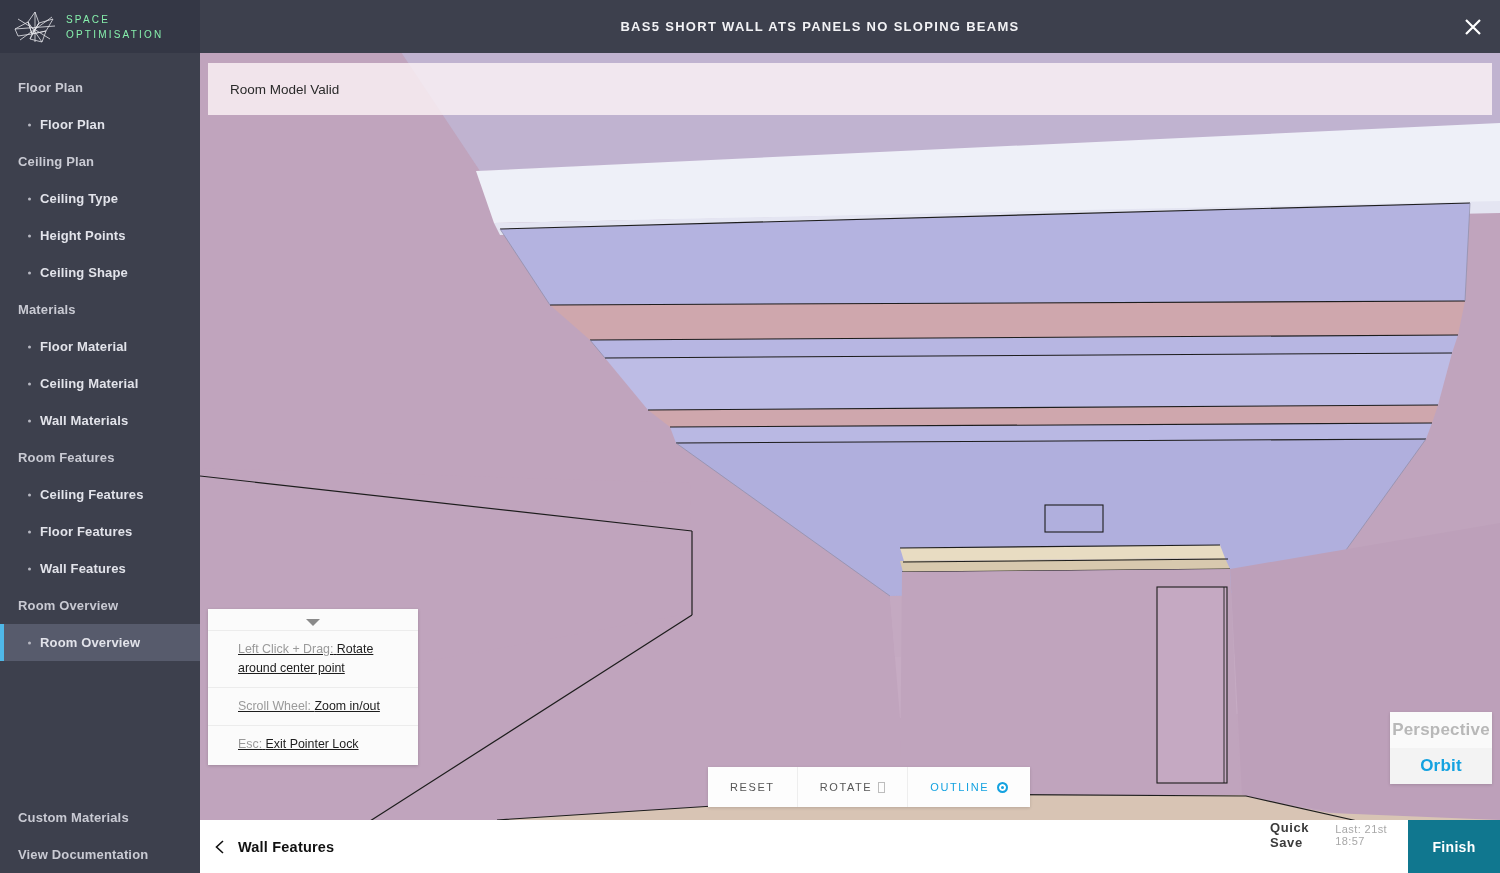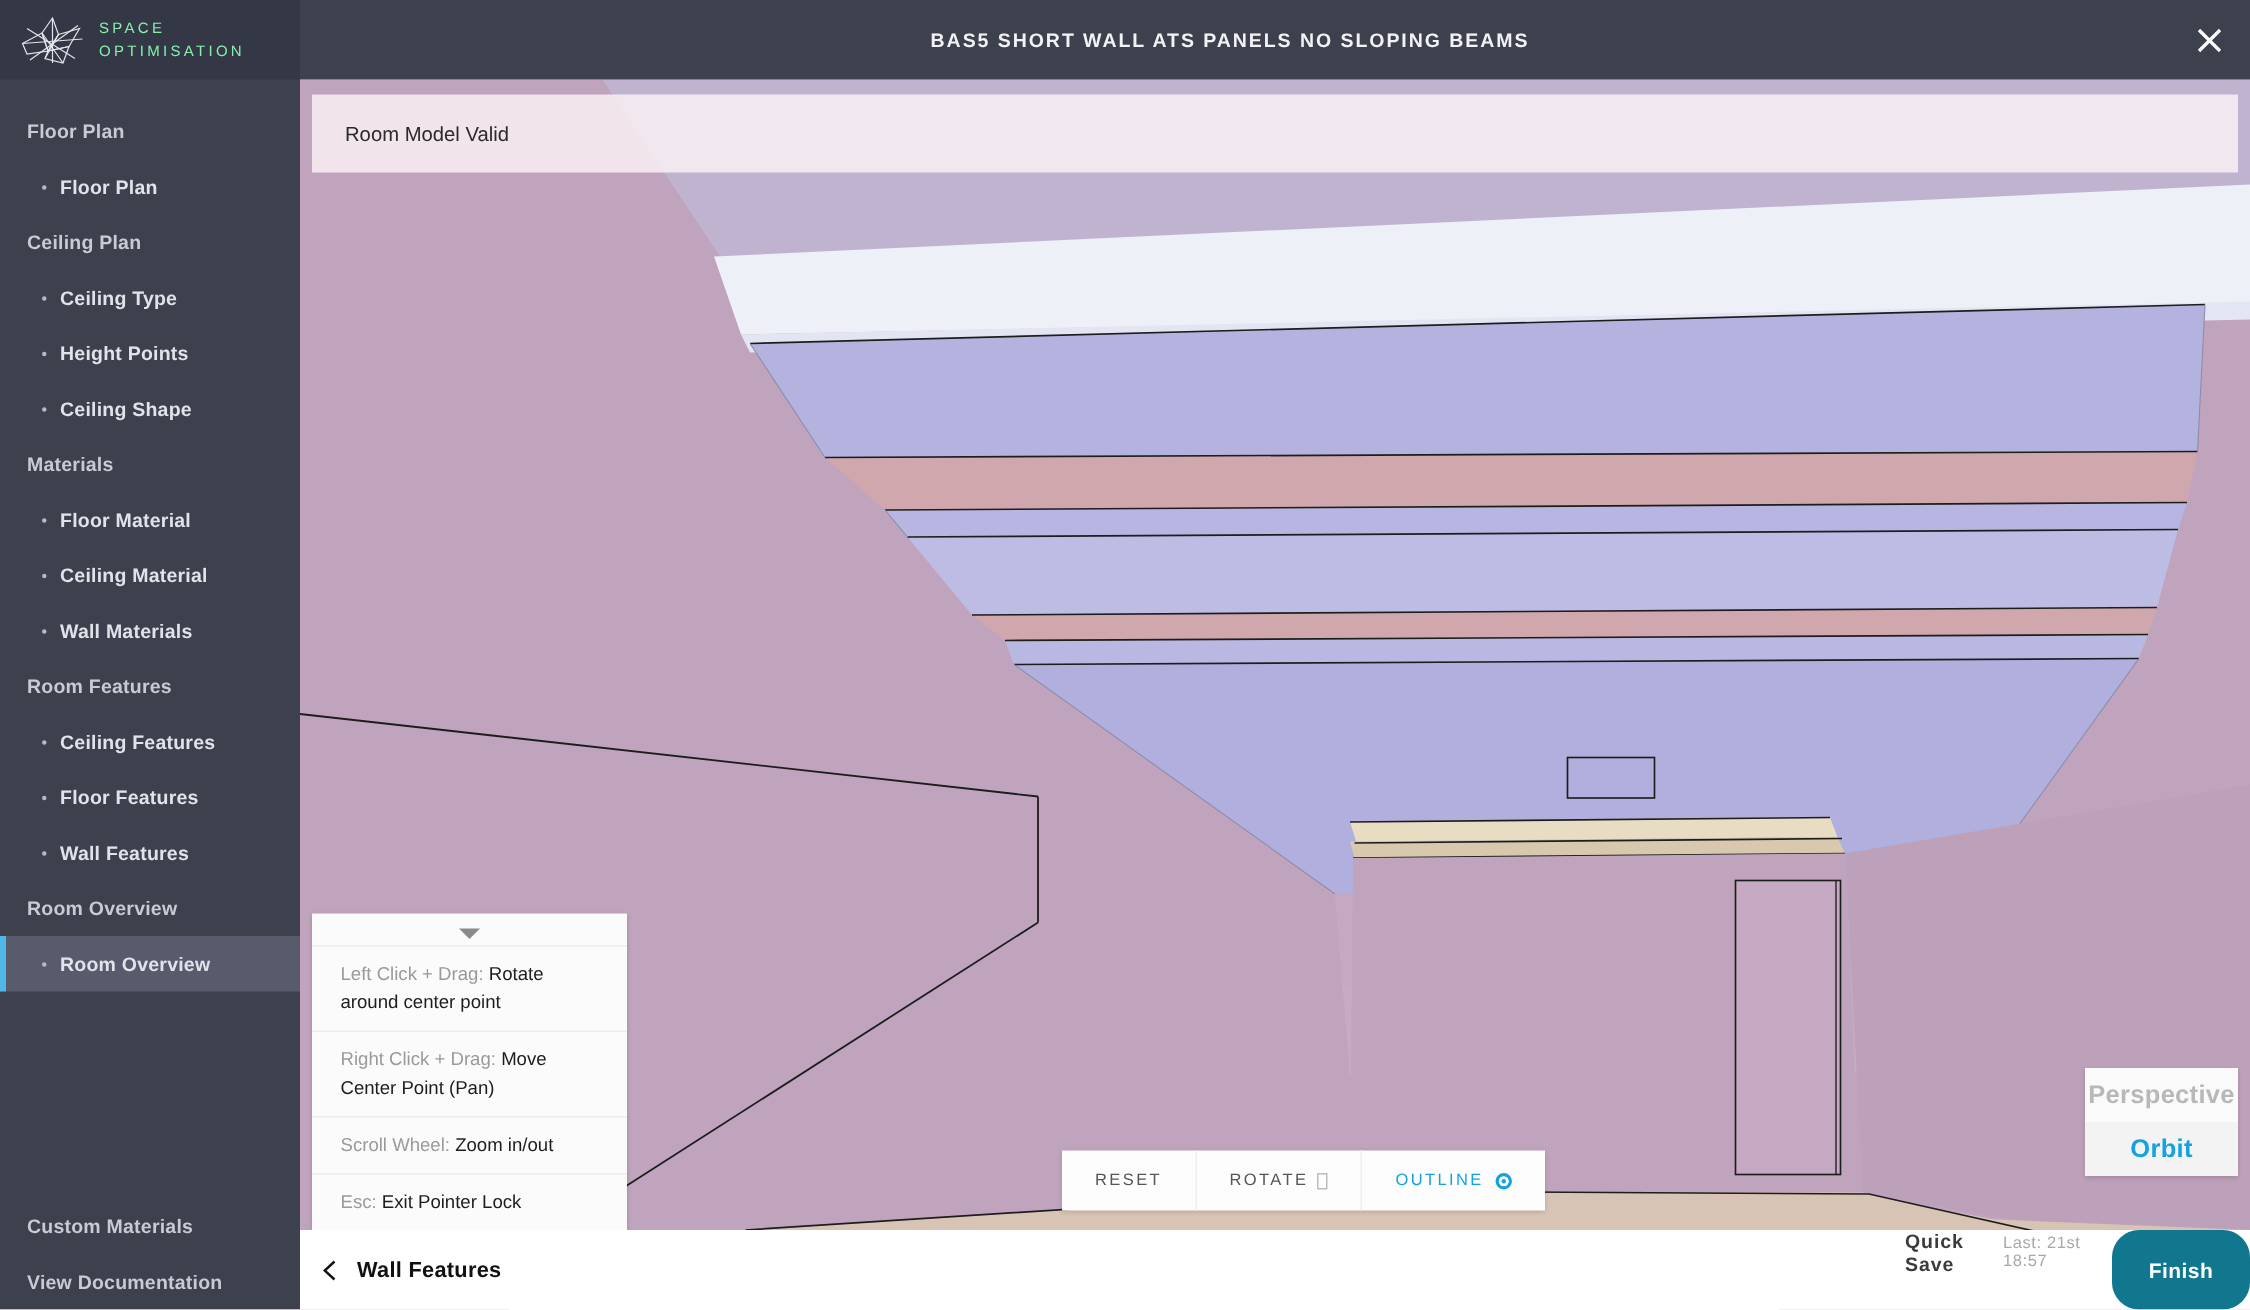--- a/index.html
+++ b/index.html
@@ -135,25 +135,26 @@
     padding-top: 10px; padding-bottom: 4px;
     cursor: pointer;
   }
   #help-caret .tri {
     width: 0; height: 0;
     border-left: 7px solid transparent;
     border-right: 7px solid transparent;
     border-top: 7px solid #8a8a8a;
   }
   .help-row {
-    padding: 9px 14px 9px 19px;
+    padding: 9px 14px 9px 30px;
     font-size: 12.4px;
     line-height: 19px;
     color: #1d1d1d;
     border-top: 1px solid #ececec;
+    text-decoration: underline;
   }
   .help-row:first-of-type { border-top: none; }
   .help-row .k { color: #9a9a9a; }
 
   
   #view-modes {
     position: absolute; right: 8px; top: 659px;
     width: 102px;
     background: #fafafa;
     box-shadow: 0 1px 3px rgba(0,0,0,0.15);
@@ -240,21 +241,20 @@
   #quick-save .qs-sub {
     font-size: 11px; color: #a8a8a8; margin-top: 3px; letter-spacing: 0.4px;
   }
   #finish-btn {
     width: 92px;
     background: #10778f;
     display: flex; align-items: center; justify-content: center;
     color: #ffffff; font-size: 14px; font-weight: bold;
     letter-spacing: 0.3px;
     cursor: pointer;
-    border-radius: 18px;
   }
 </style>
 </head>
 <body>
 
 <div id="app">
 
   <div id="sidebar">
     <div id="logo-block">
       <svg id="logo-mark" viewBox="0 0 46 36">
@@ -387,24 +387,20 @@
 
     <div id="help-panel">
       <div id="help-caret">
         <div class="tri"></div>
       </div>
       <div class="help-row">
         <span class="k">Left Click + Drag:</span>
         <span class="v">Rotate around center point</span>
       </div>
       <div class="help-row">
-        <span class="k">Right Click + Drag:</span>
-        <span class="v">Move Center Point (Pan)</span>
-      </div>
-      <div class="help-row">
         <span class="k">Scroll Wheel:</span>
         <span class="v">Zoom in/out</span>
       </div>
       <div class="help-row">
         <span class="k">Esc:</span>
         <span class="v">Exit Pointer Lock</span>
       </div>
     </div>
 
     <div id="view-modes">

